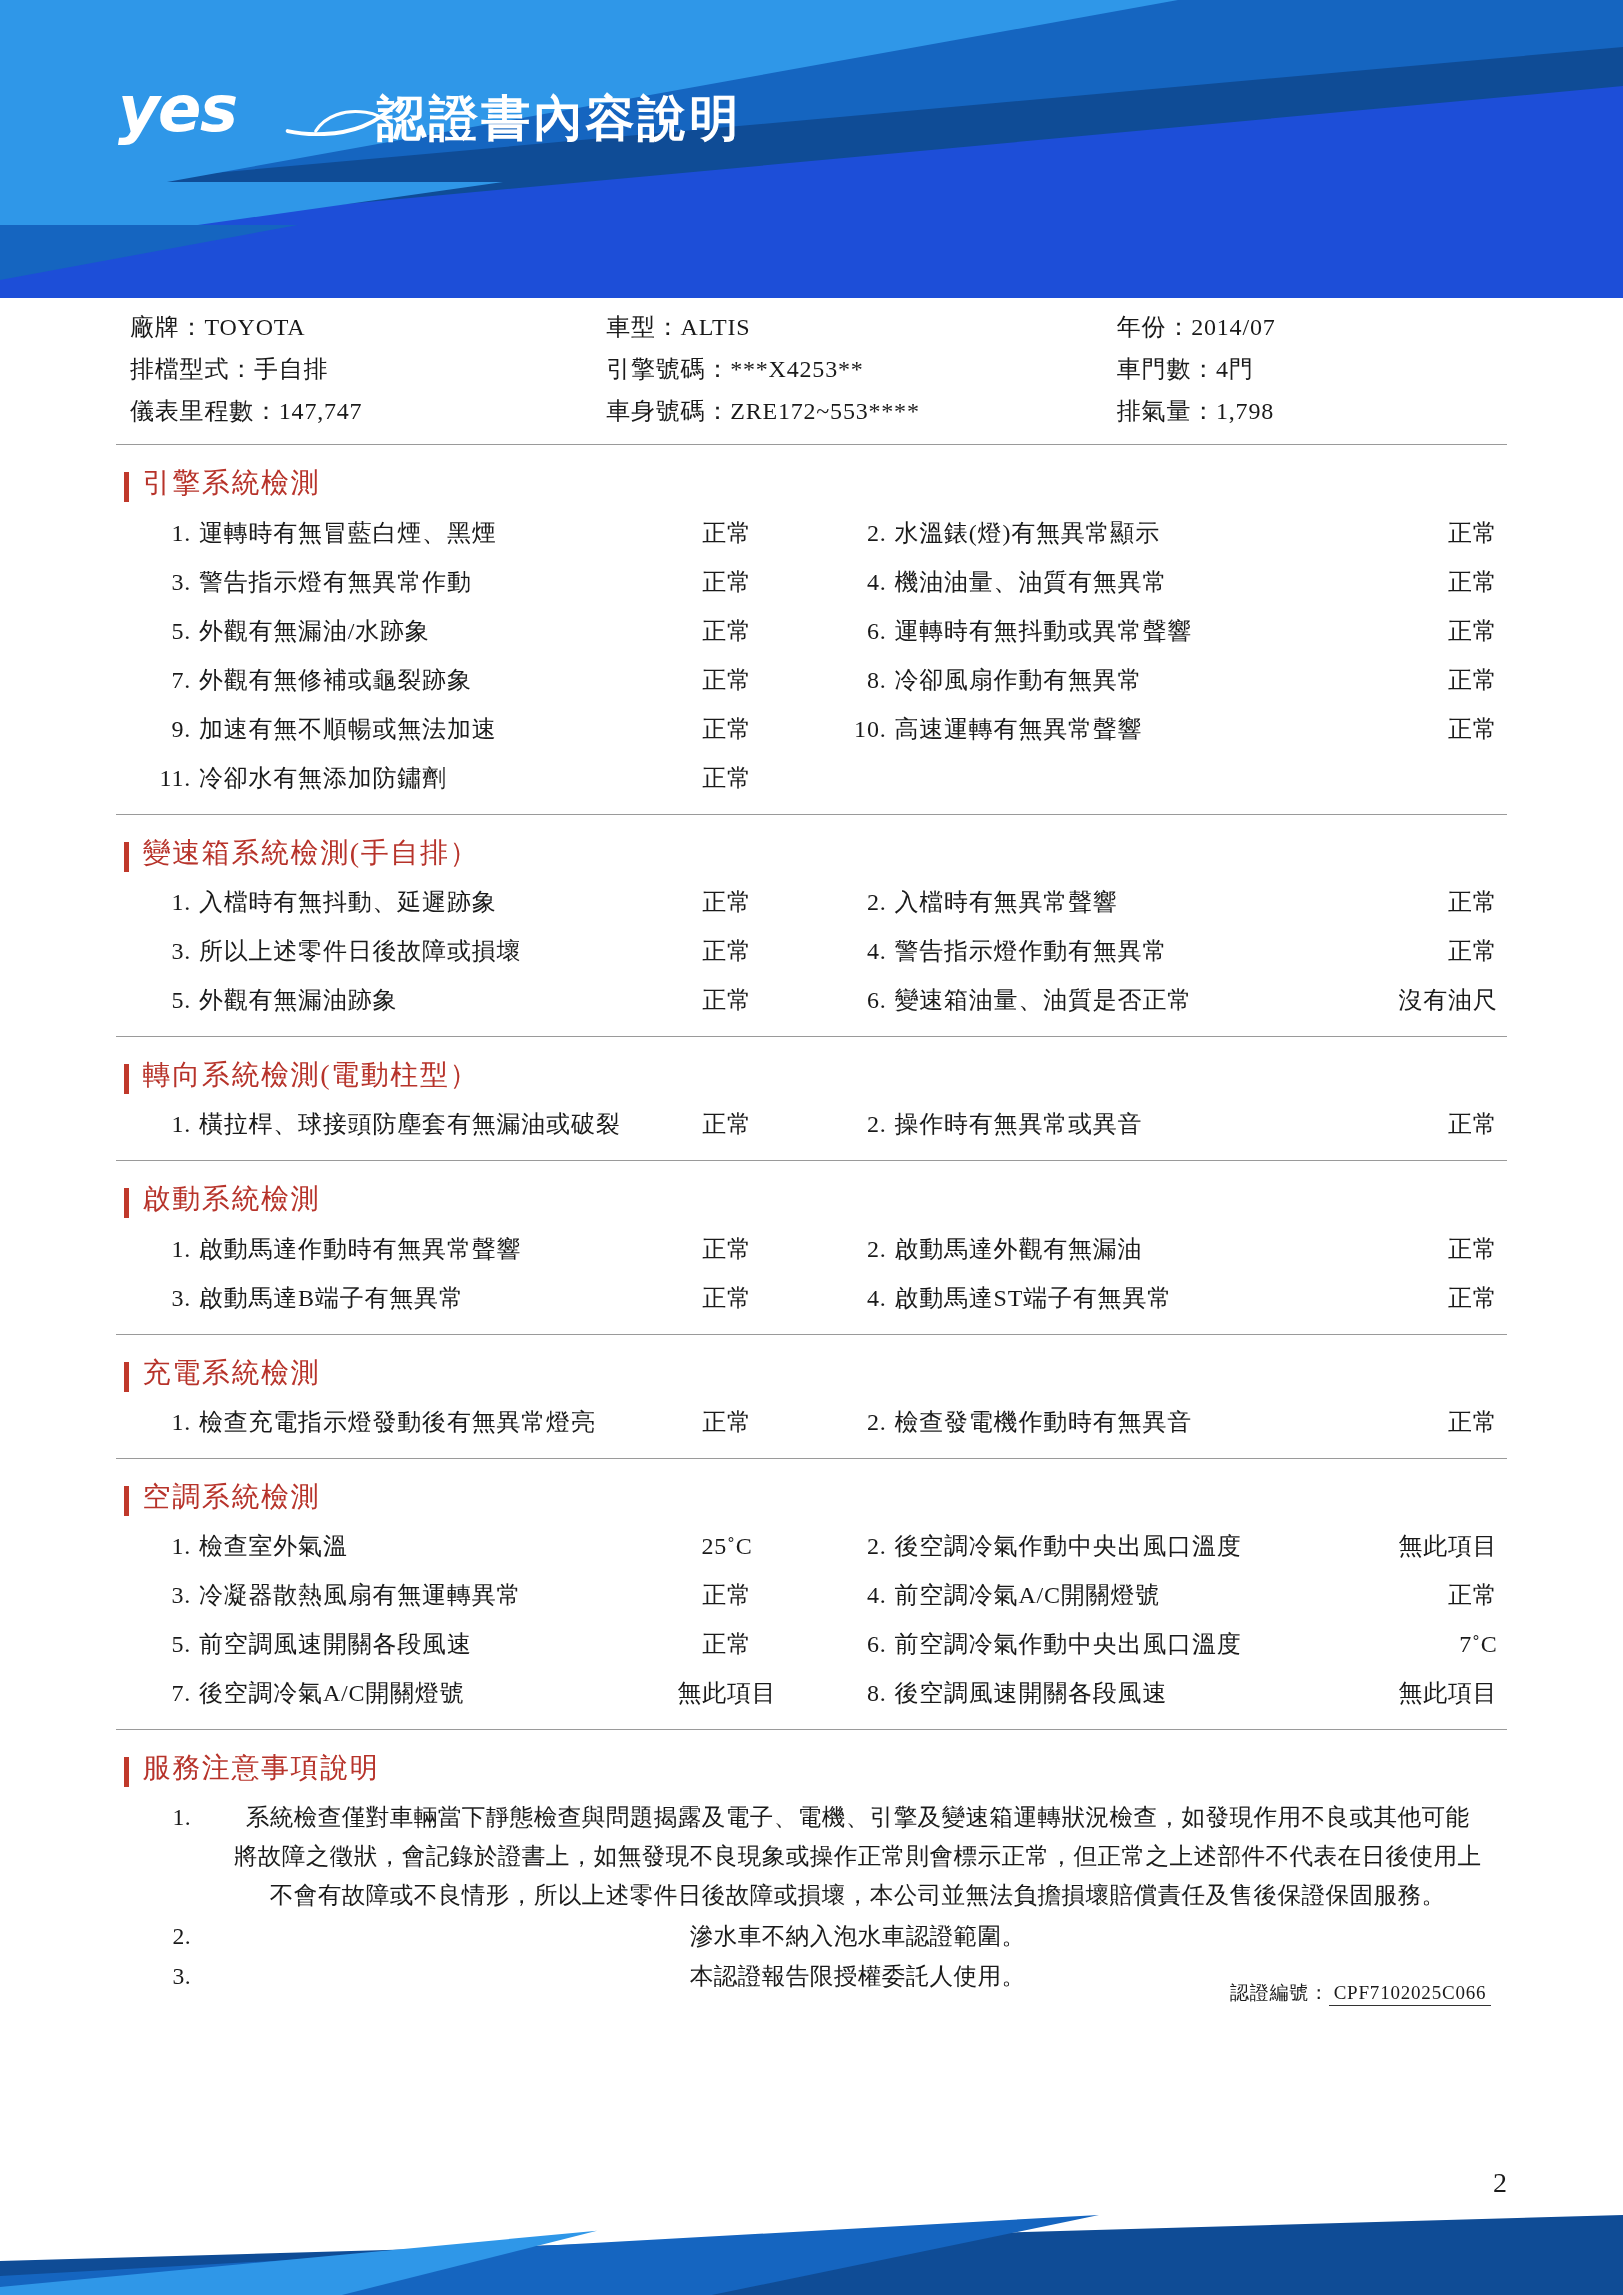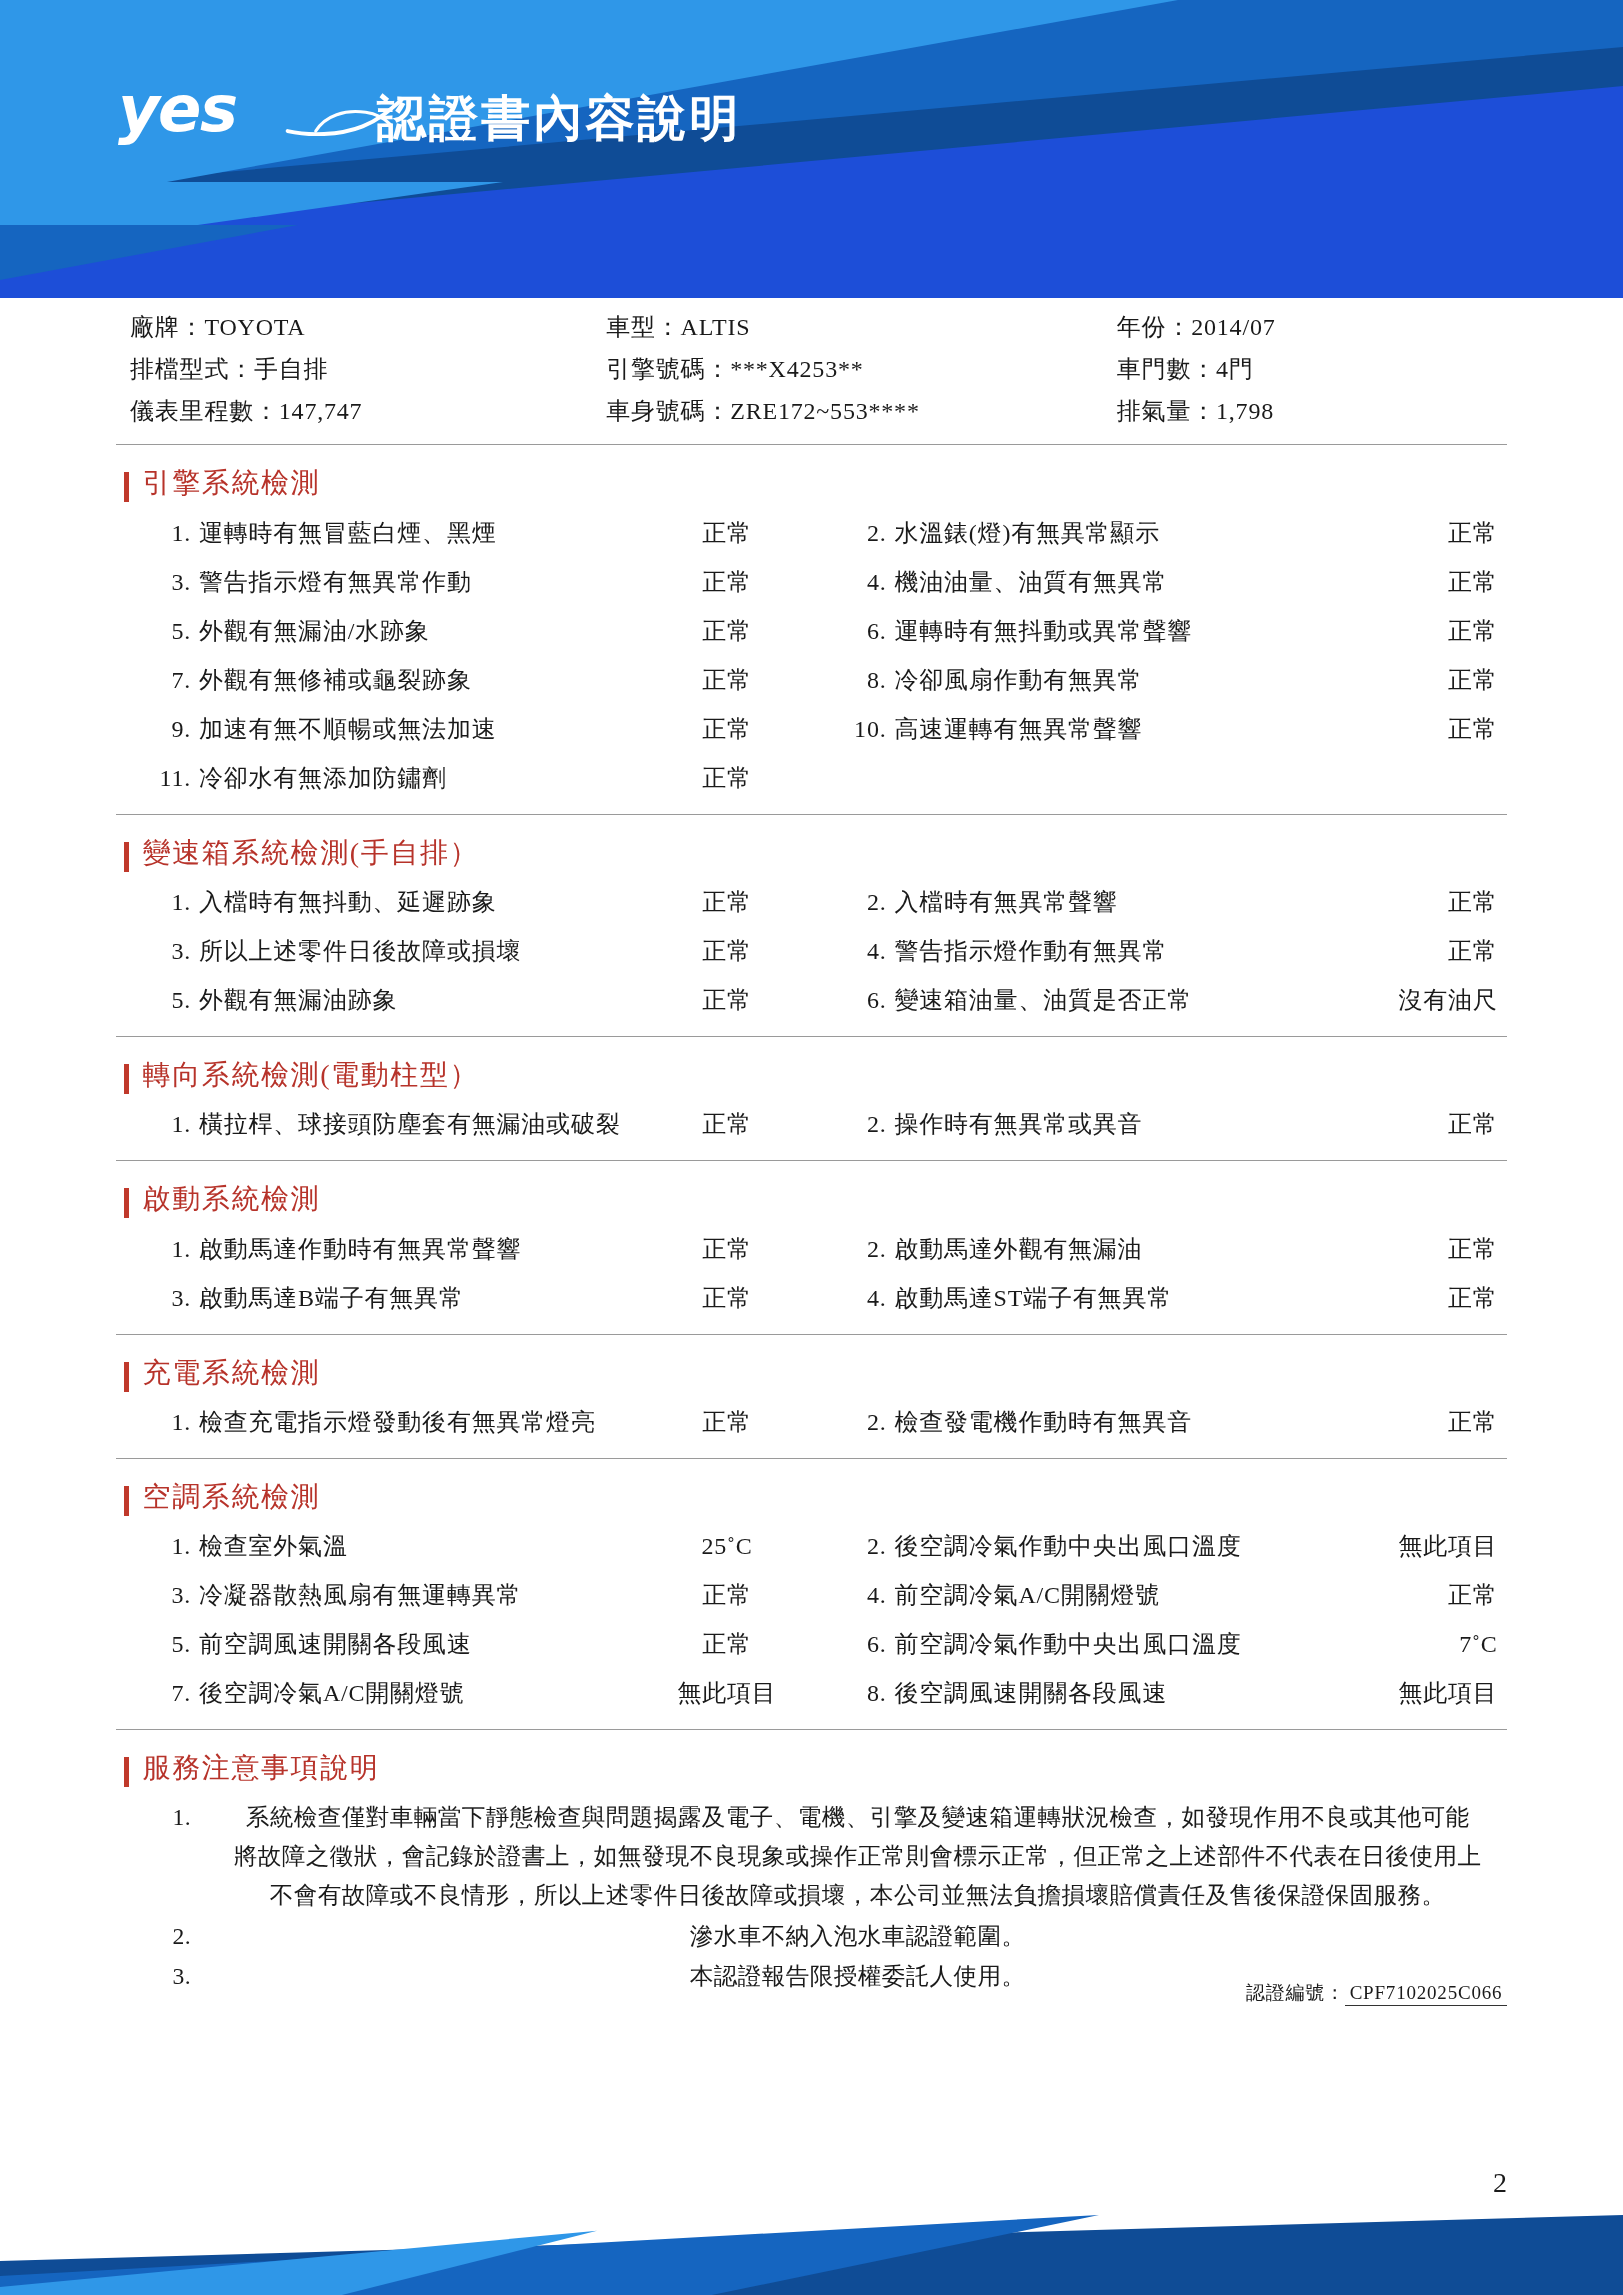--- a/index.html
+++ b/index.html
@@ -183,21 +183,21 @@
   }
   .note-num {
     flex: 0 0 75px;
     text-align: right;
     padding-right: 17.3px;
   }
   .note-text { flex: 1 1 auto; text-align: center; }
 
   .cert-no {
     position: absolute;
-    right: 0;
+    right: 16px;
     bottom: 0;
     font-size: 19px;
     letter-spacing: 0.8px;
     white-space: nowrap;
   }
   .cert-no .cert-val {
     border-bottom: 0.8px solid #333;
     padding: 0 4.7px 1.6px 4.7px;
     font-family: "Liberation Serif", serif;
   }

